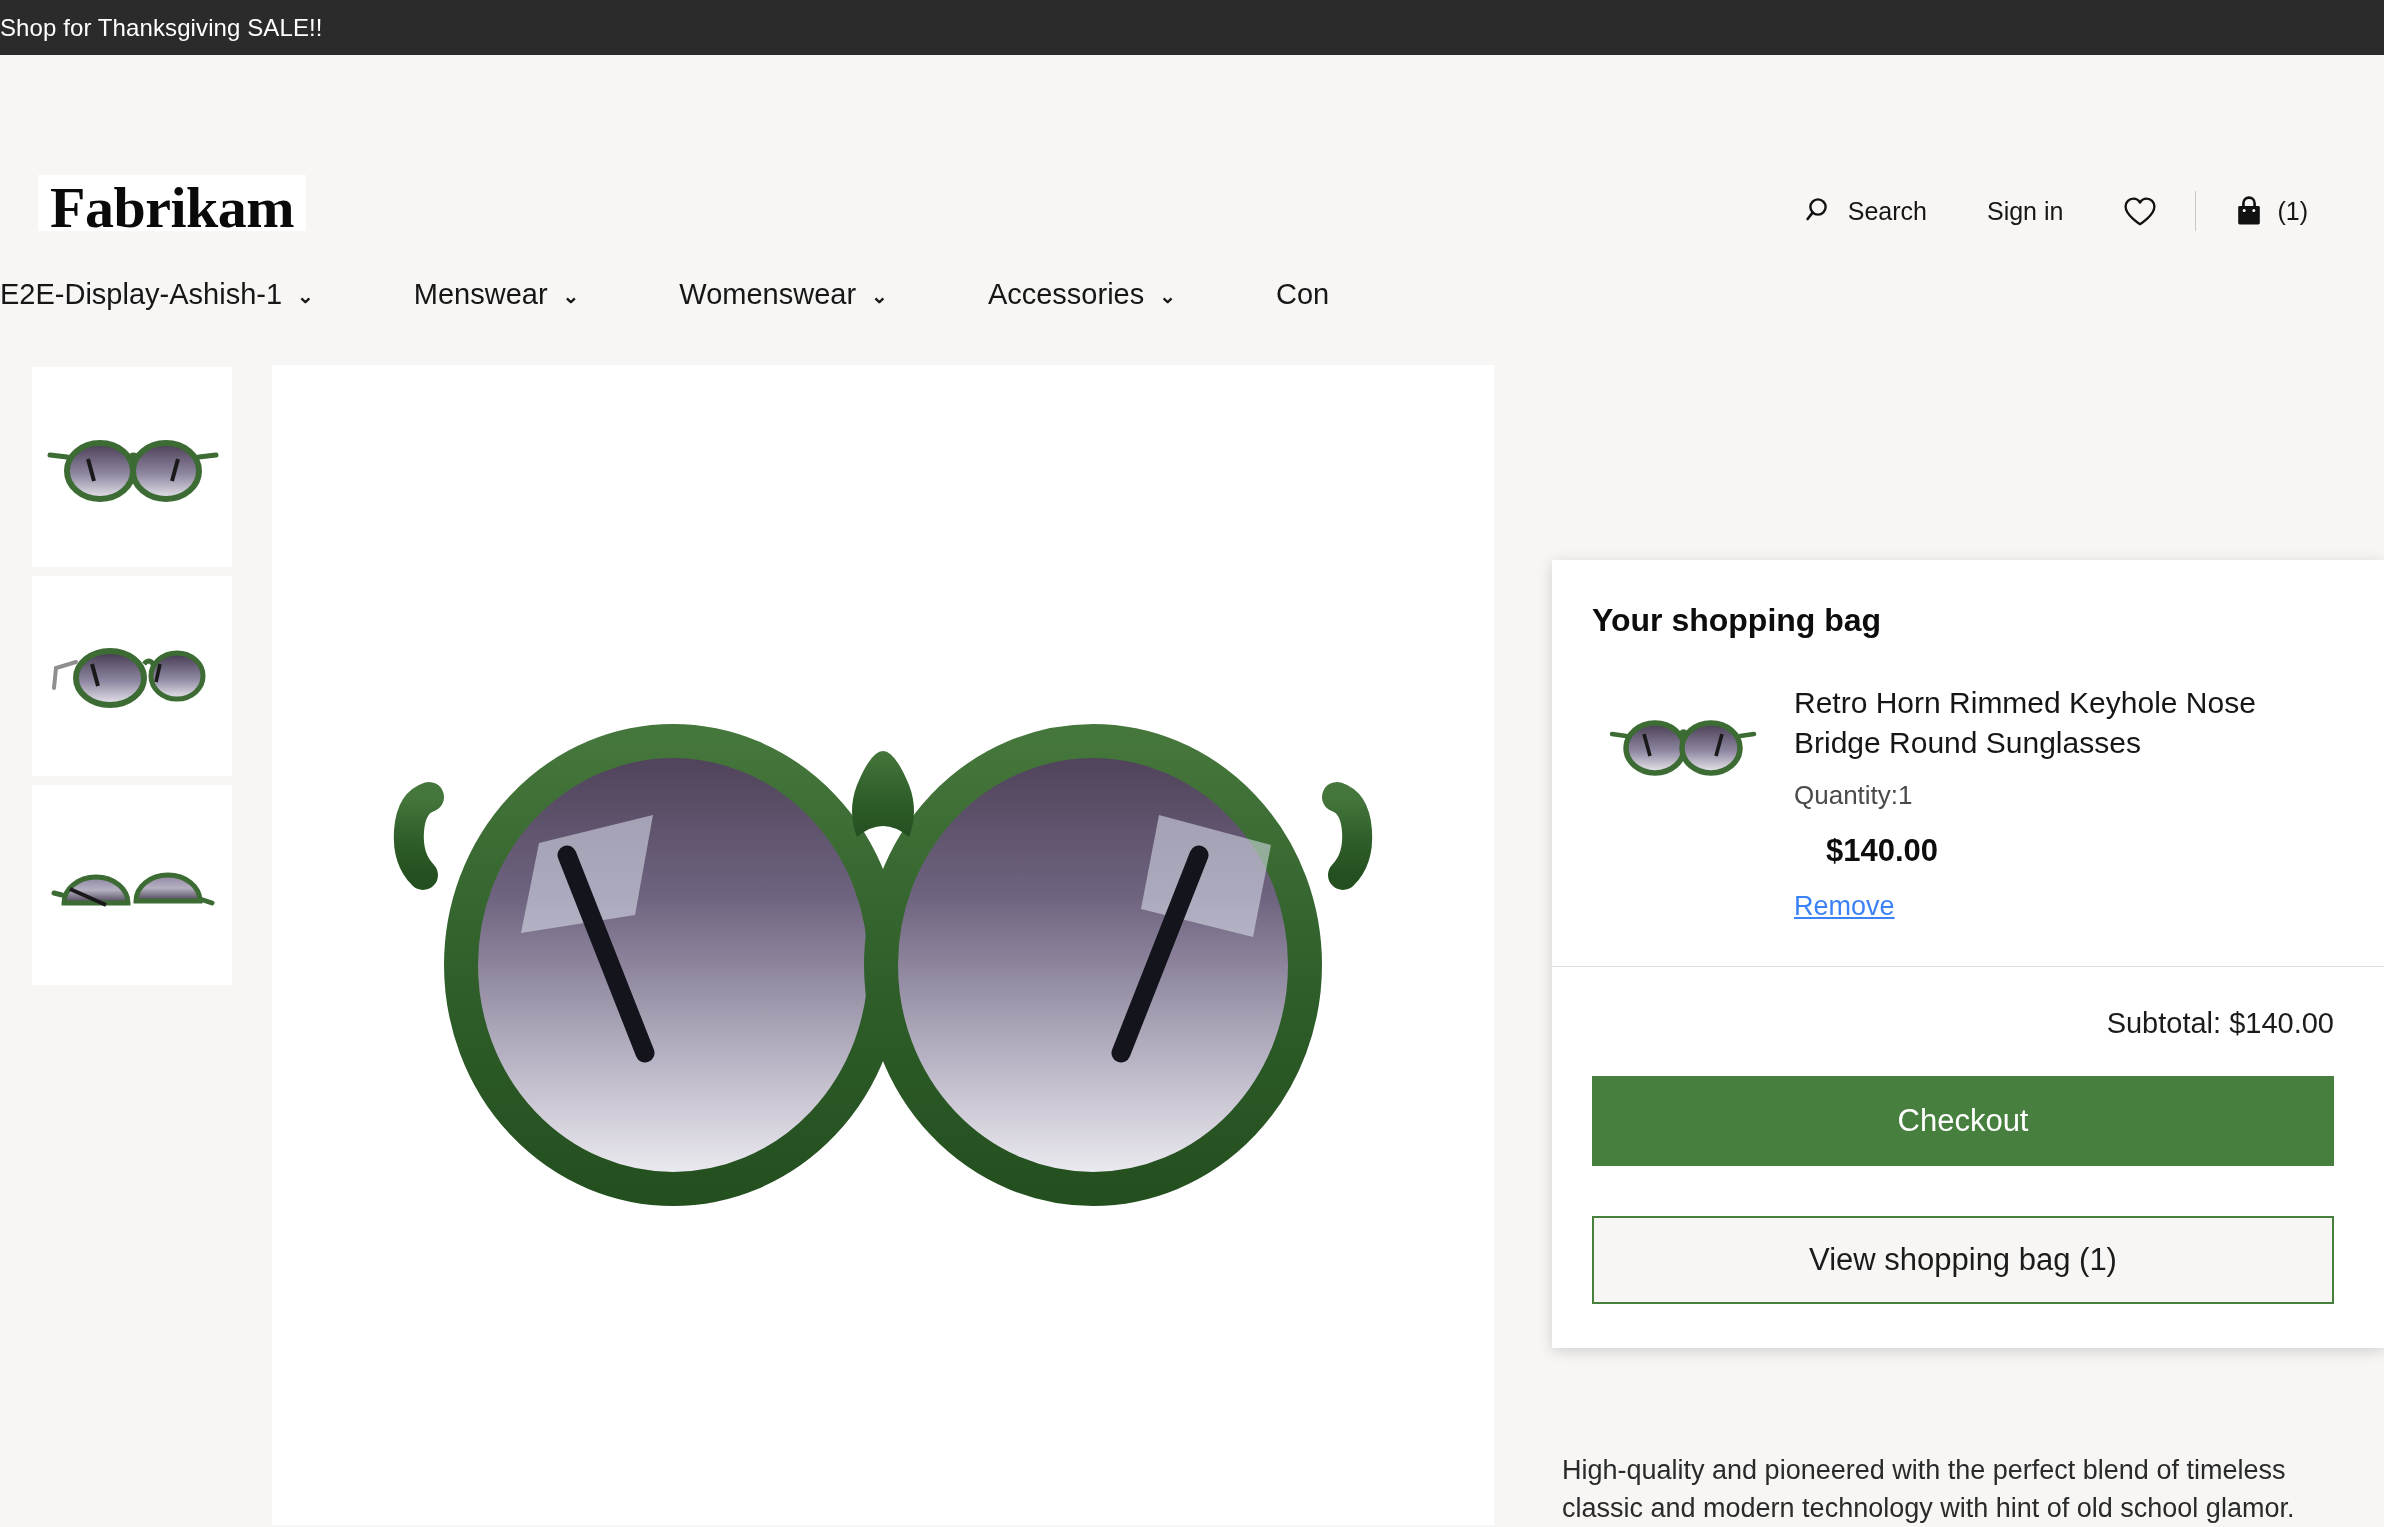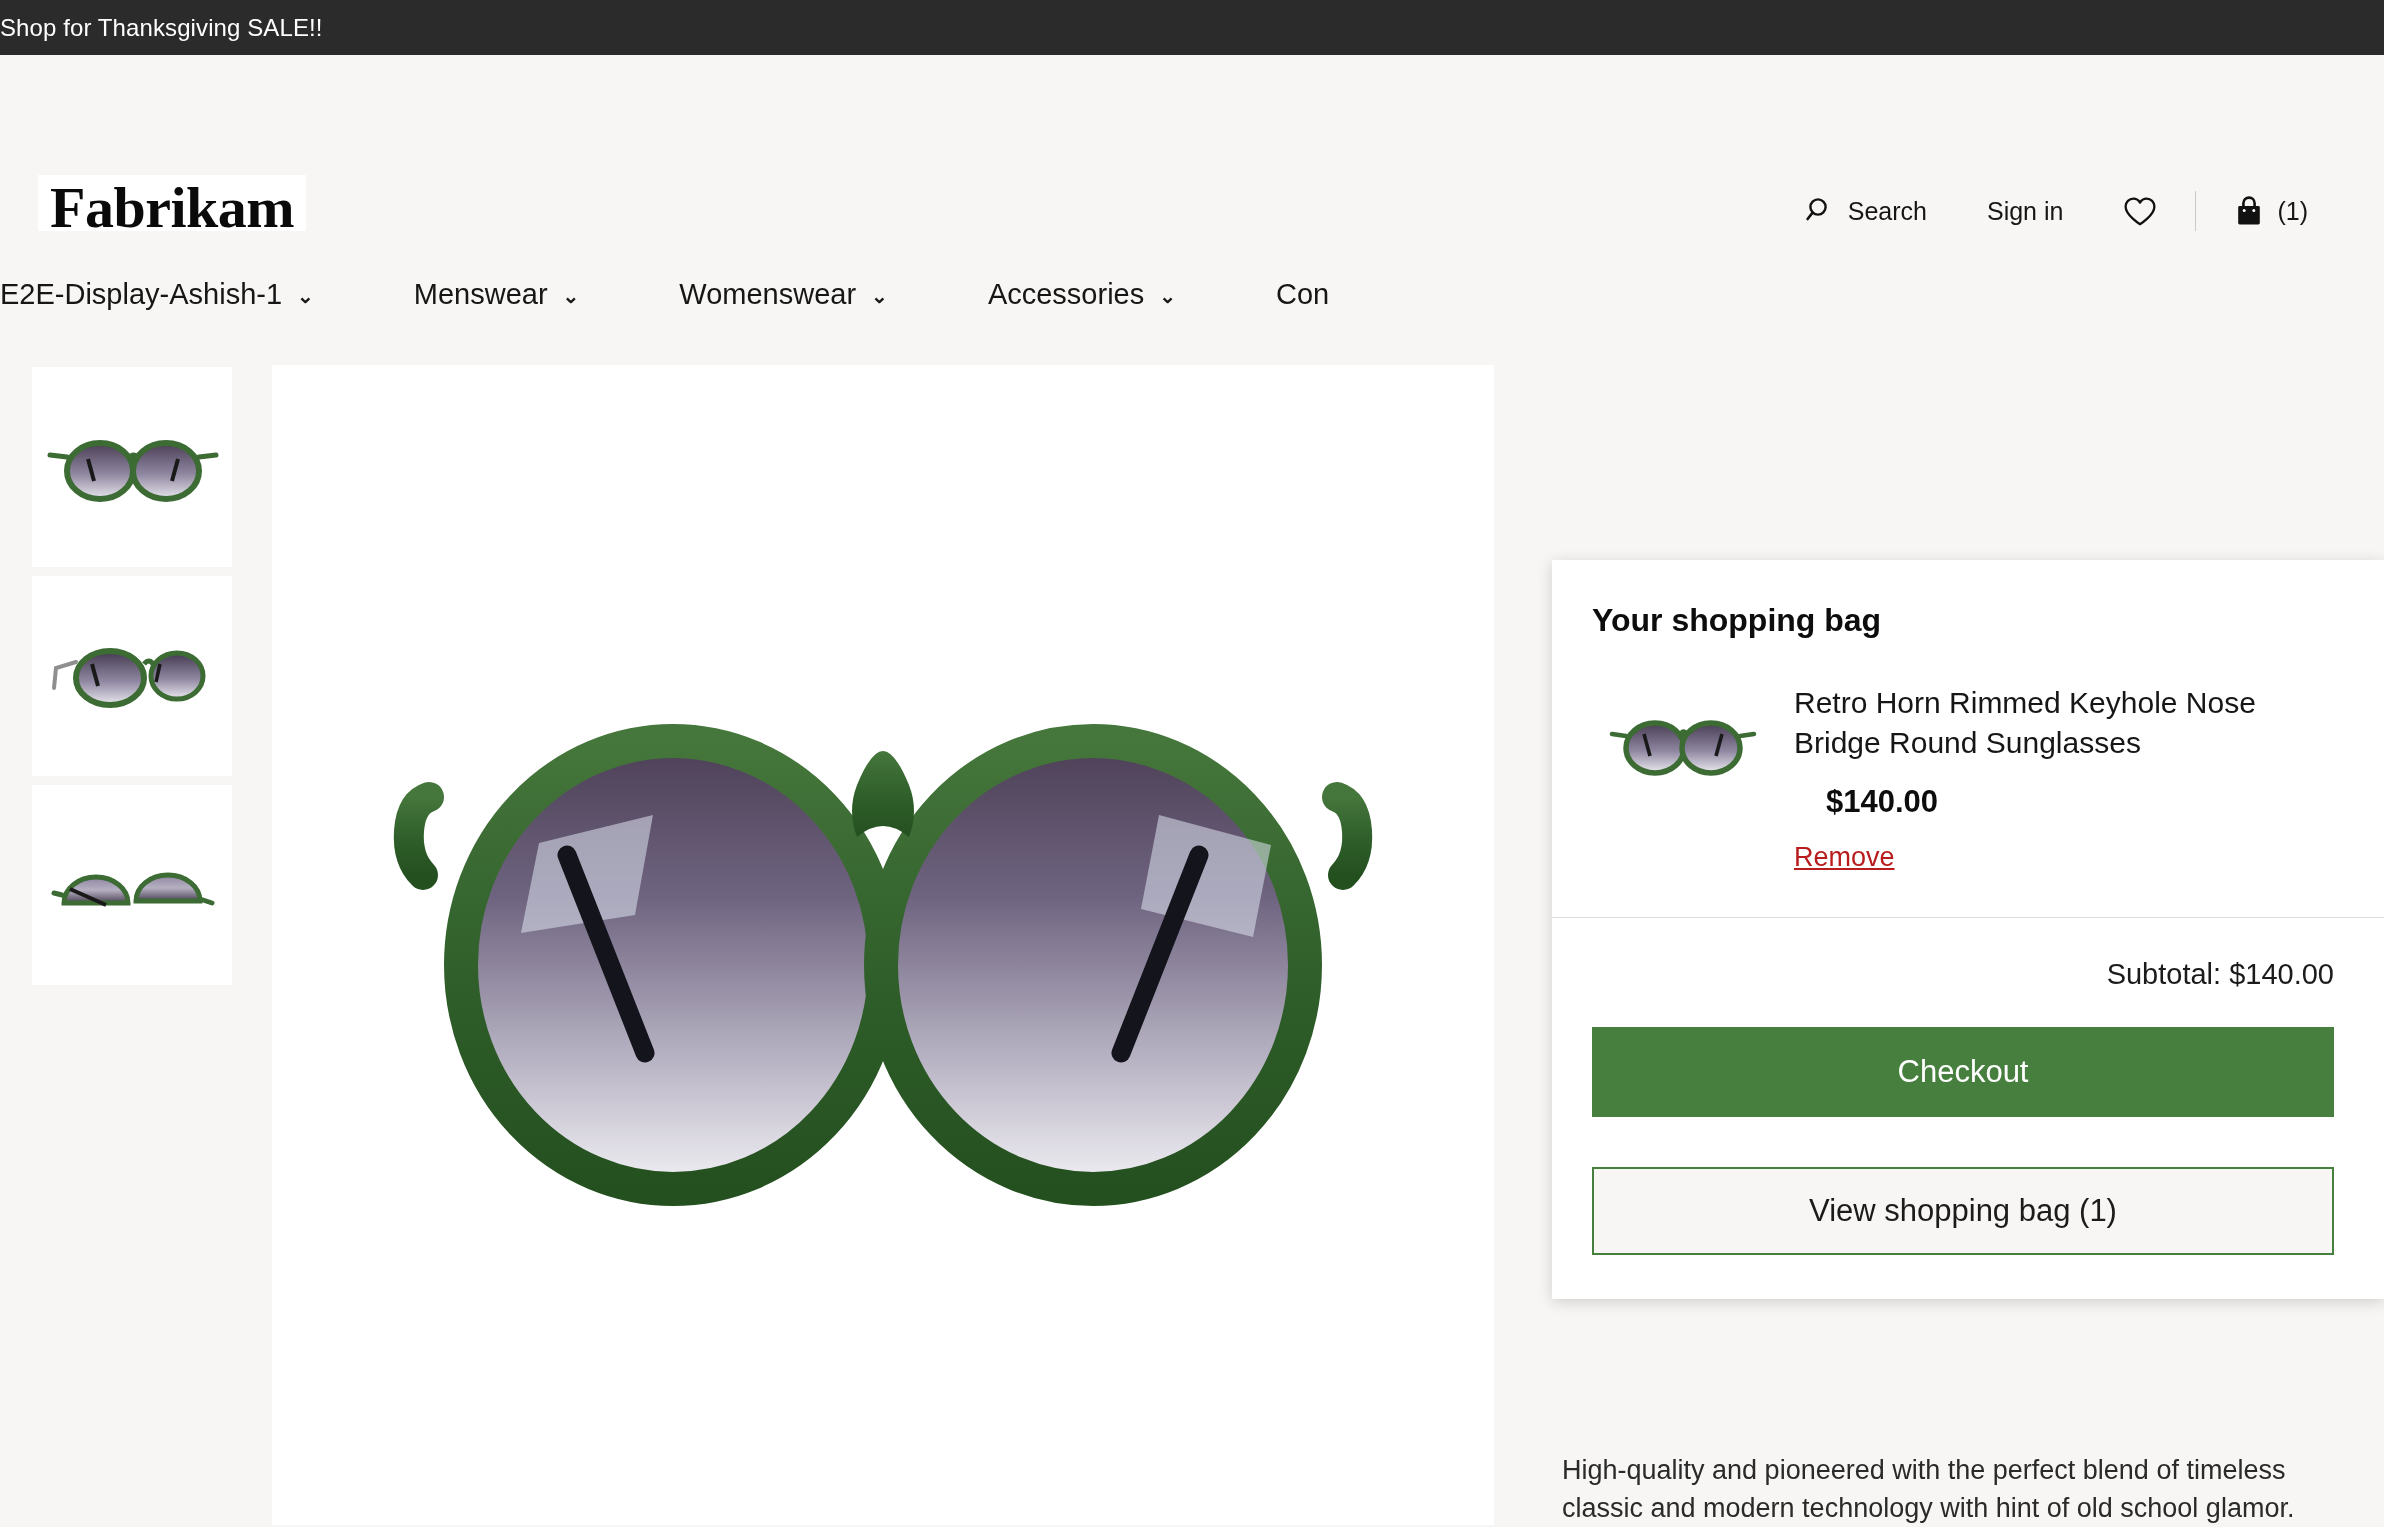--- a/index.html
+++ b/index.html
@@ -199,21 +199,21 @@
   .bag-item-price {
     font-size: 31px;
     font-weight: bold;
     color: #0d0d0d;
     margin-top: 22px;
     margin-left: 32px;
   }
   .bag-remove {
     display: inline-block;
     font-size: 27px;
-    color: #b91c1c;
+    color: #3b82f6;
     text-decoration: underline;
     margin-top: 22px;
     cursor: pointer;
   }
   .bag-divider { height: 1px; background: #dedede; }
   .bag-footer { padding: 40px 50px 44px 40px; }
   .bag-subtotal {
     text-align: right;
     font-size: 29px;
     color: #1b1b1b;
@@ -427,20 +427,21 @@
             <ellipse cx="104" cy="46" rx="29" ry="25" fill="url(#lensBag)" stroke="#3c6b34" stroke-width="5.5"></ellipse>
             <path d="M74 33 q2 -6 6 0" fill="none" stroke="#3c6b34" stroke-width="5.5"></path>
             <path d="M19 34 L5 32" stroke="#3c6b34" stroke-width="4.5" stroke-linecap="round"></path>
             <path d="M133 34 L147 32" stroke="#3c6b34" stroke-width="4.5" stroke-linecap="round"></path>
             <path d="M37 32 L43 54" stroke="#191919" stroke-width="3.6"></path>
             <path d="M115 32 L109 54" stroke="#191919" stroke-width="3.6"></path>
           </svg>
         </div>
         <div class="bag-line-info">
           <div class="bag-item-name">Retro Horn Rimmed Keyhole Nose Bridge Round Sunglasses</div>
+          <div class="bag-item-qty">Quantity:1</div>
           <div class="bag-item-price">$140.00</div>
           <a class="bag-remove">Remove</a>
         </div>
       </div>
     </div>
 
     <div class="bag-divider"></div>
 
     <div class="bag-footer">
       <div class="bag-subtotal">Subtotal: $140.00</div>

